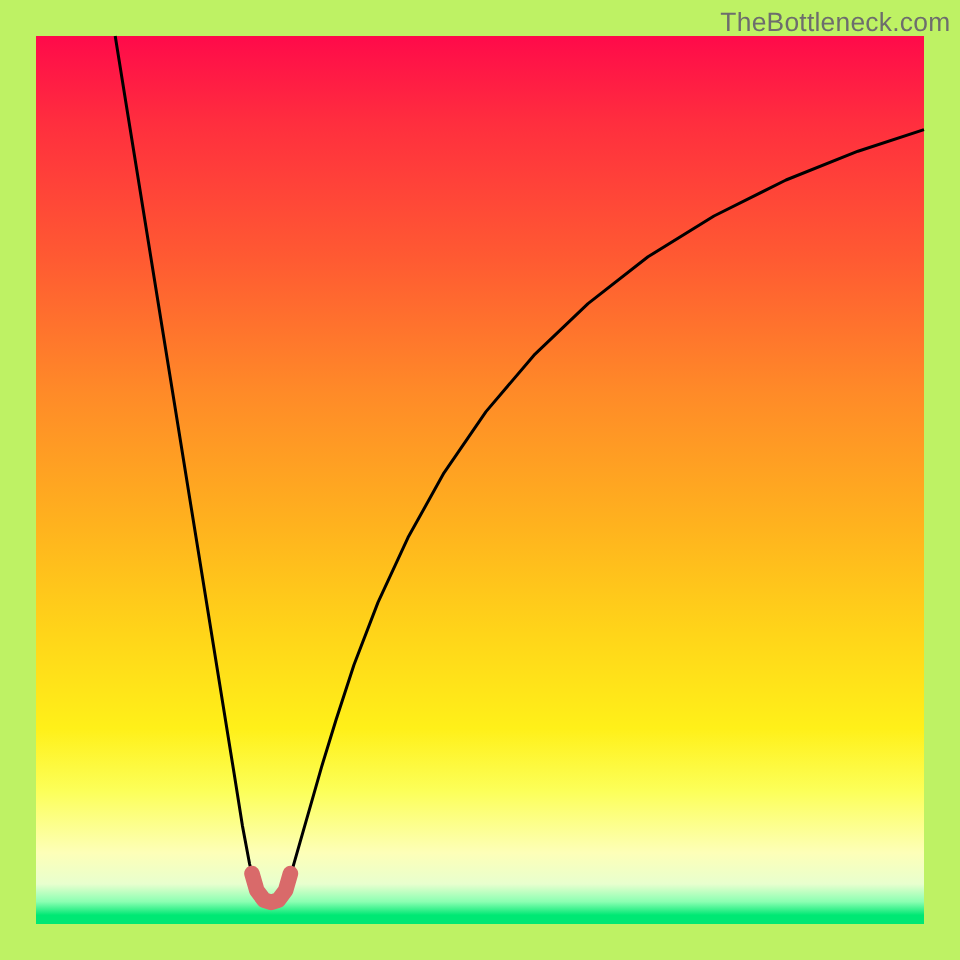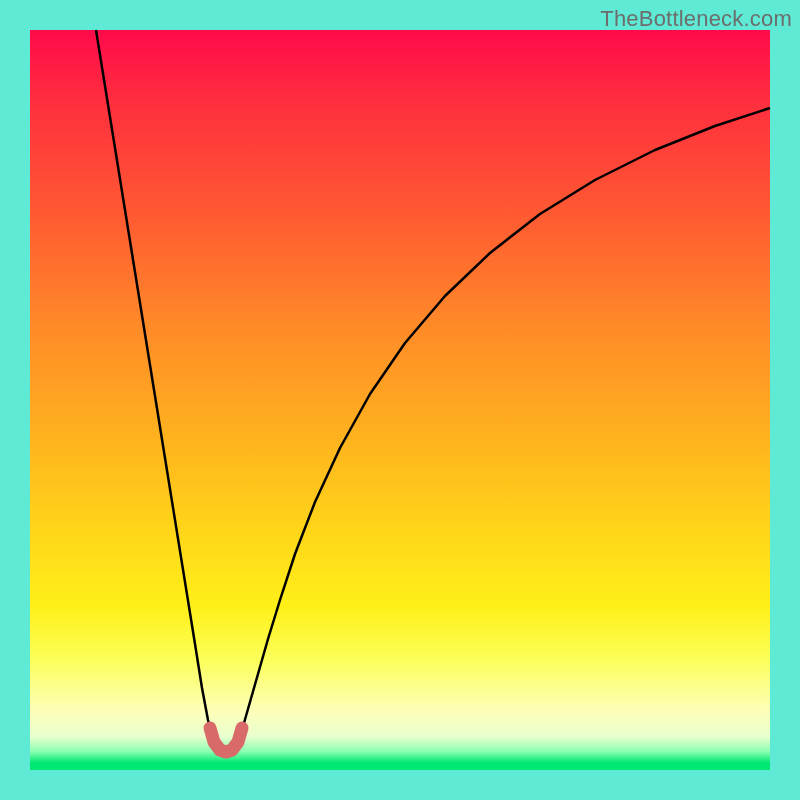--- a/index.html
+++ b/index.html
@@ -7,21 +7,21 @@
     padding: 0;
     width: 800px;
     height: 800px;
     background: #000;
     overflow: hidden;
     font-family: Arial, Helvetica, sans-serif;
   }
   .frame {
     position: absolute;
     inset: 0;
-    background: #5eead4;
+    background: #bef264;
   }
   .plot {
     position: absolute;
     left: 30px;
     top: 30px;
     width: 740px;
     height: 740px;
     
     background: linear-gradient(
       to bottom,

